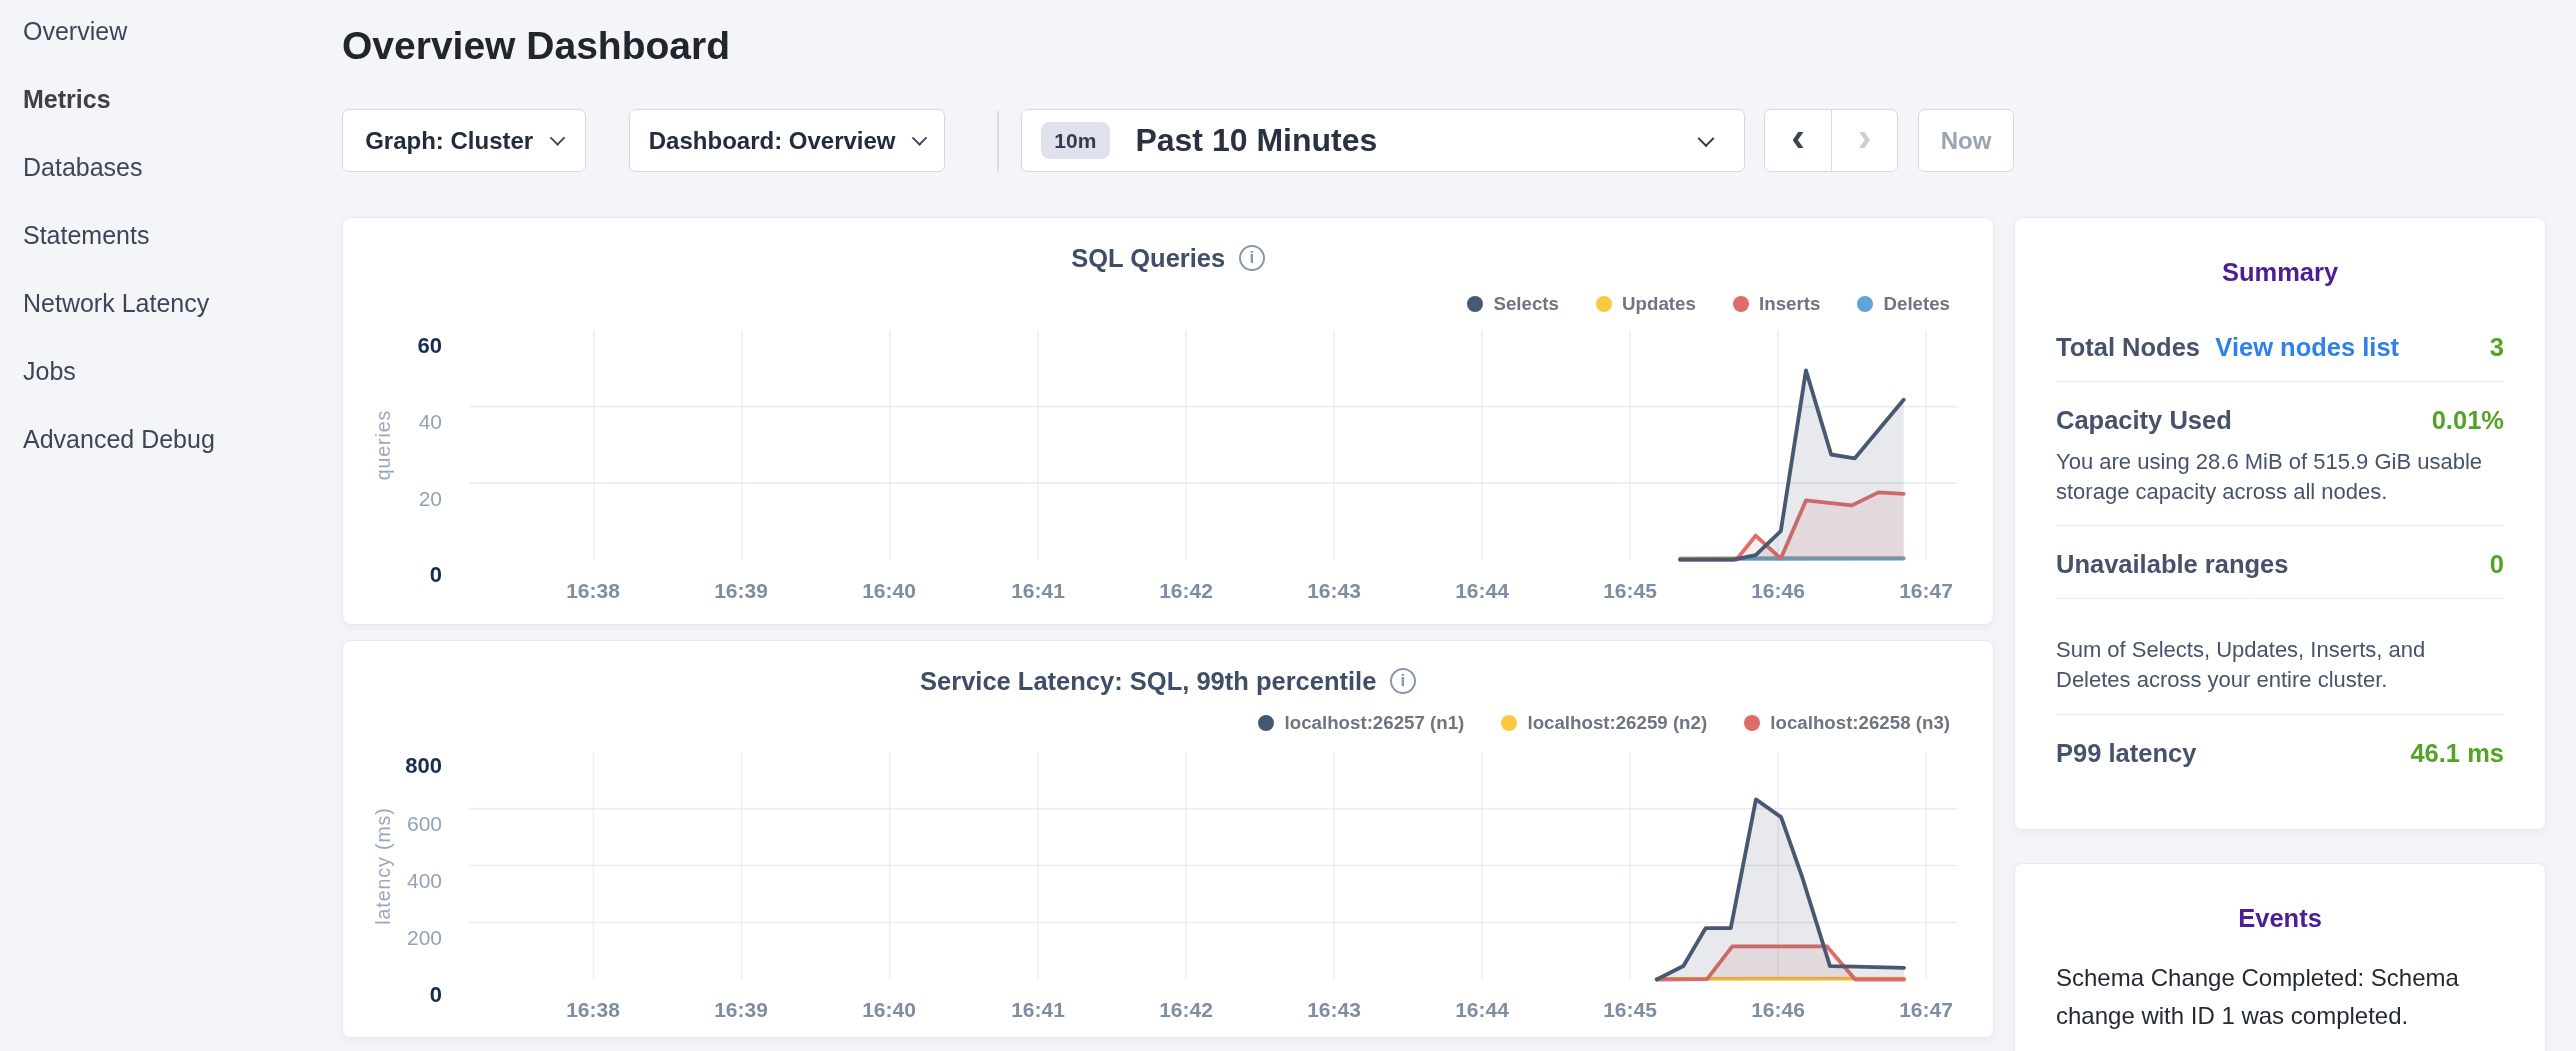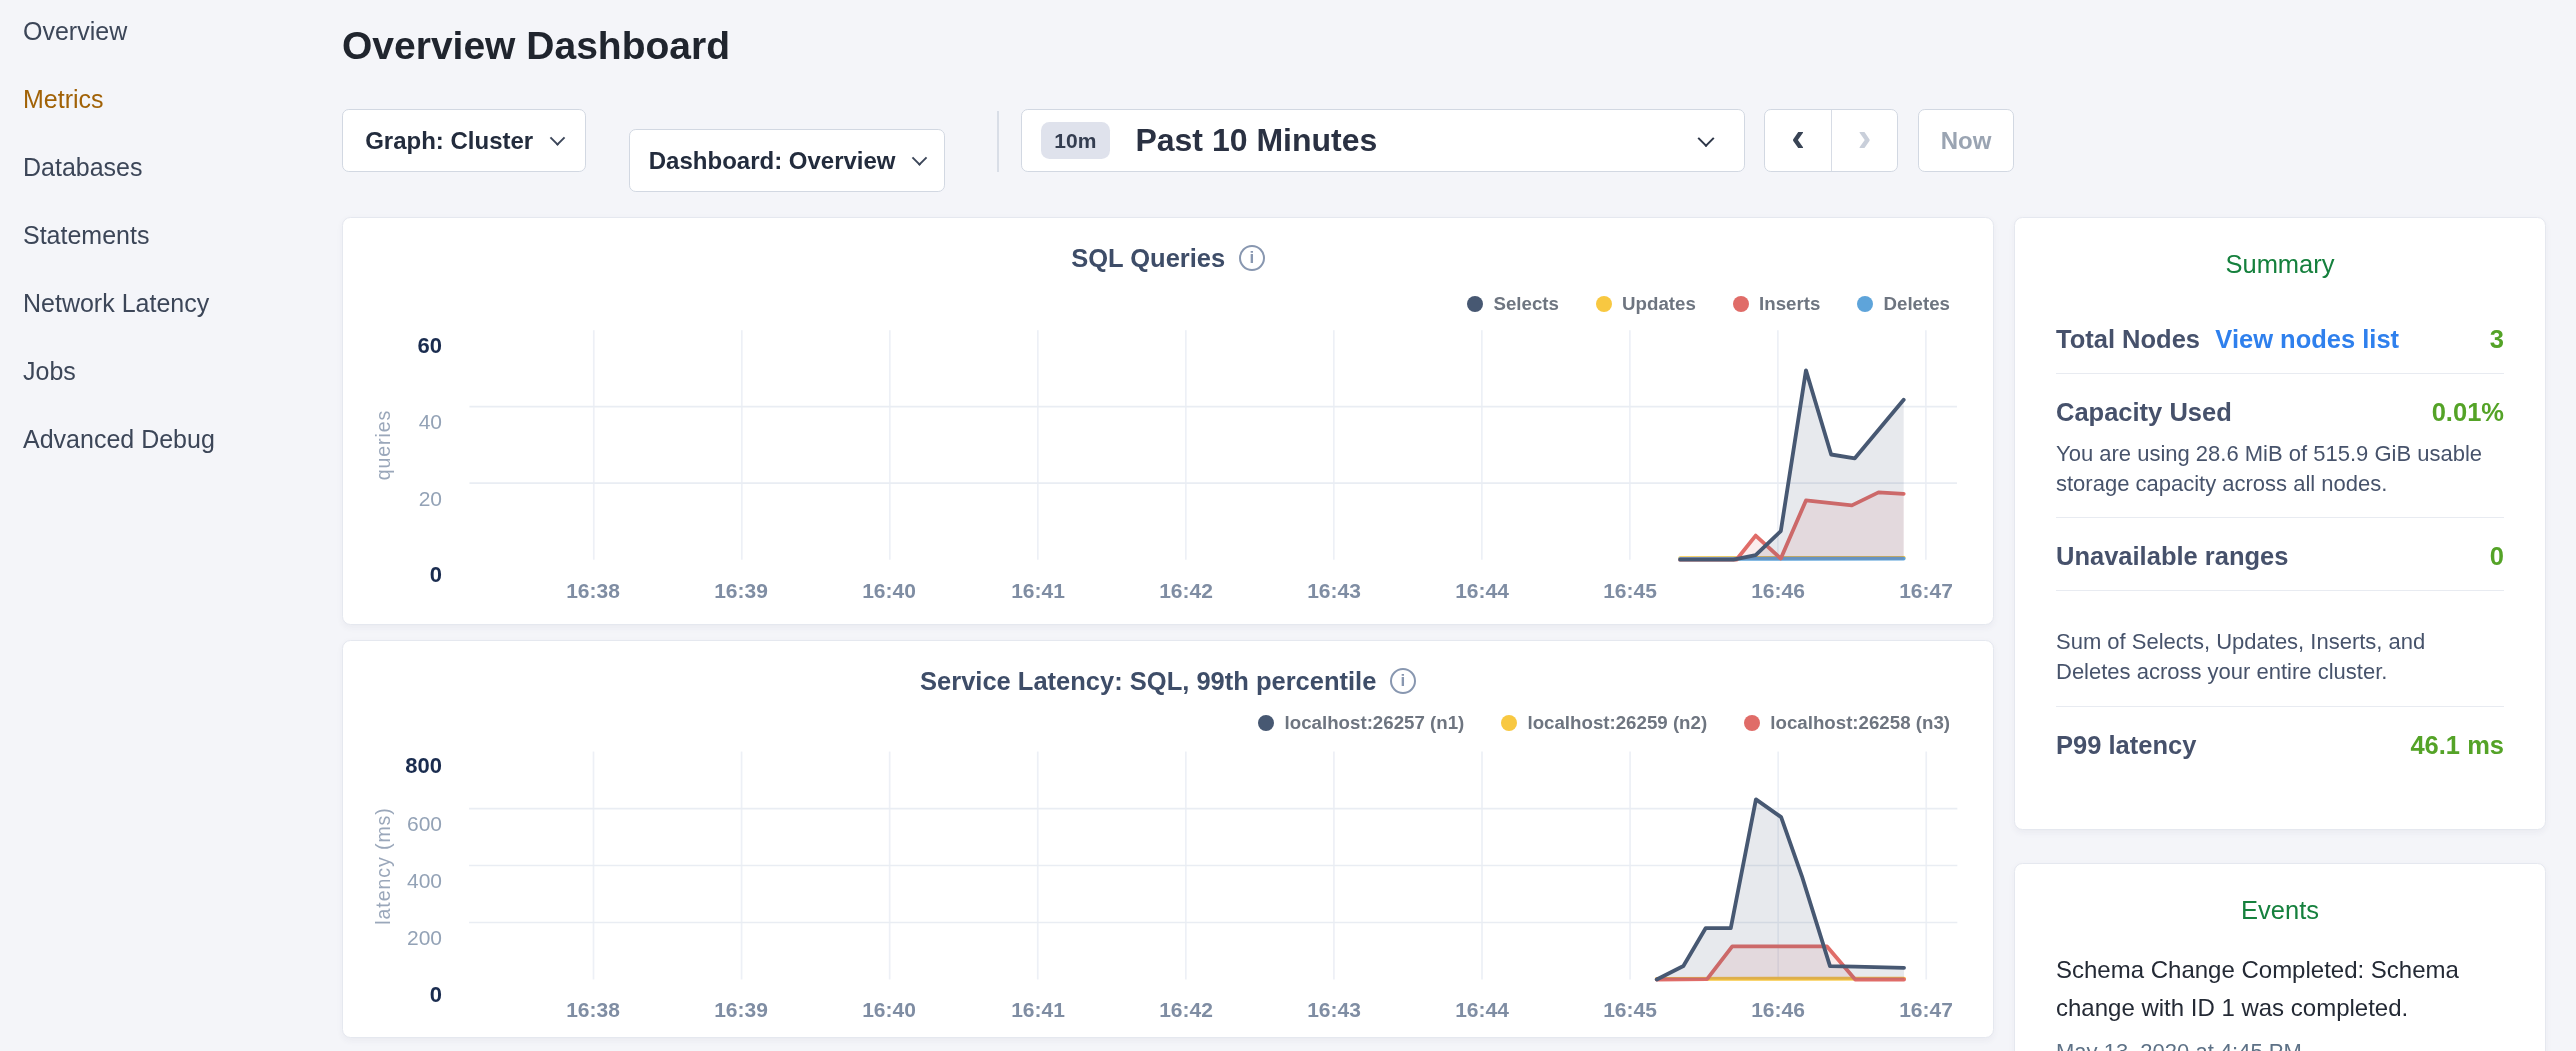--- a/index.html
+++ b/index.html
@@ -11,42 +11,42 @@
     overflow: hidden;
   }
   #app { position: relative; width: 2576px; height: 1051px; background: #f4f5f9; overflow: hidden; }
 
   
   .sidebar { position: absolute; left: 0; top: 0; width: 340px; height: 1051px; }
   .nav-item {
     position: absolute; left: 23px; height: 49px; line-height: 49px;
     font-size: 25px; color: #3c4658; cursor: pointer; white-space: nowrap;
   }
-  .nav-item.active { color: #a16207; font-weight: 400; }
+  .nav-item.active { color: #404040; font-weight: 700; }
 
   
   .page-title {
     position: absolute; left: 342px; top: 22px;
     font-size: 39px; line-height: 48px; font-weight: 700; color: #20252e;
   }
 
   
   .ctl {
     position: absolute; top: 109px; height: 63px; background: #fff;
     border: 1.7px solid #d2d8e2; border-radius: 6.8px;
     display: flex; align-items: center; justify-content: center;
     font-size: 24px; font-weight: 700; color: #232c3d; cursor: pointer;
   }
   .caret {
     width: 11px; height: 11px; flex: 0 0 auto;
     border-right: 2.6px solid #3c4659; border-bottom: 2.6px solid #3c4659;
     transform: rotate(45deg) translate(-1.7px,-1.7px);
   }
   #graph-dd   { left: 342px;  width: 244px; gap: 18.7px; }
-  #dash-dd    { left: 629px;  width: 316px; gap: 18.7px; margin-top: 20px; }
+  #dash-dd    { left: 629px;  width: 316px; gap: 18.7px; }
   .ctl-divider{ position: absolute; left: 997px; top: 111px; width: 1.7px; height: 61px; background: #d9dee7; }
   #time-dd    { left: 1021px; width: 724px; justify-content: flex-start; padding: 0 32px 0 18.7px; }
   .range-badge{
     background: #dfe2ec; border-radius: 8.5px; padding: 6.8px 13.6px;
     font-size: 21px; font-weight: 700; color: #343d50; margin-right: 25.5px;
   }
   .range-label{ font-size: 32px; font-weight: 700; color: #2a3142; }
   #time-dd .caret { margin-left: auto; width: 12px; height: 12px; border-width: 2.1px; border-color: #2c3547; }
   #arrow-group{ left: 1764px; width: 134px; padding: 0; overflow: hidden; }
   .arrow-half { flex: 1 1 50%; height: 100%; display: flex; align-items: center; justify-content: center;
@@ -84,21 +84,21 @@
   .ytick { position: absolute; width: 111px; text-align: right; font-size: 21px; line-height: 27px; color: #93a2b6; margin-top: 15px; }
   .ytick.bold { font-weight: 700; color: #1a2c4f; font-size: 22px; }
   .xtick { position: absolute; font-size: 21px; color: #7f8da3; transform: translateX(-50%); white-space: nowrap; font-weight: bold; }
   .ylabel {
     position: absolute; left: 40px; white-space: nowrap;
     transform: translate(-50%,-50%) rotate(-90deg);
     font-size: 19.6px; letter-spacing: 0.9px; color: #9aa7ba;
   }
 
   
-  .side-card-title { text-align: center; font-size: 25.5px; font-weight: 400; color: #15803d; margin-top: 32px; }
+  .side-card-title { text-align: center; font-size: 25.5px; font-weight: 700; color: #4c1d95; margin-top: 40px; }
   #summary-card .rows { margin: 22px 41px 0; }
   .srow { padding: 24px 0 18.7px; }
   .srow + .srow { border-top: 1.7px solid #e8ebf1; }
   .srow-head { display: flex; align-items: baseline; font-size: 25.5px; font-weight: 700; color: #46516b; }
   .srow-link { color: #2f80ed; margin-left: 15.3px; cursor: pointer; text-decoration: none; font-weight: 700; }
   .srow-value { margin-left: auto; color: #54a327; white-space: nowrap; }
   .srow-note { margin-top: 12px; font-size: 22px; line-height: 30px; color: #47536b; font-weight: 400; }
 
   
   #events-card .event-list { margin: 25.5px 41px 0; }

